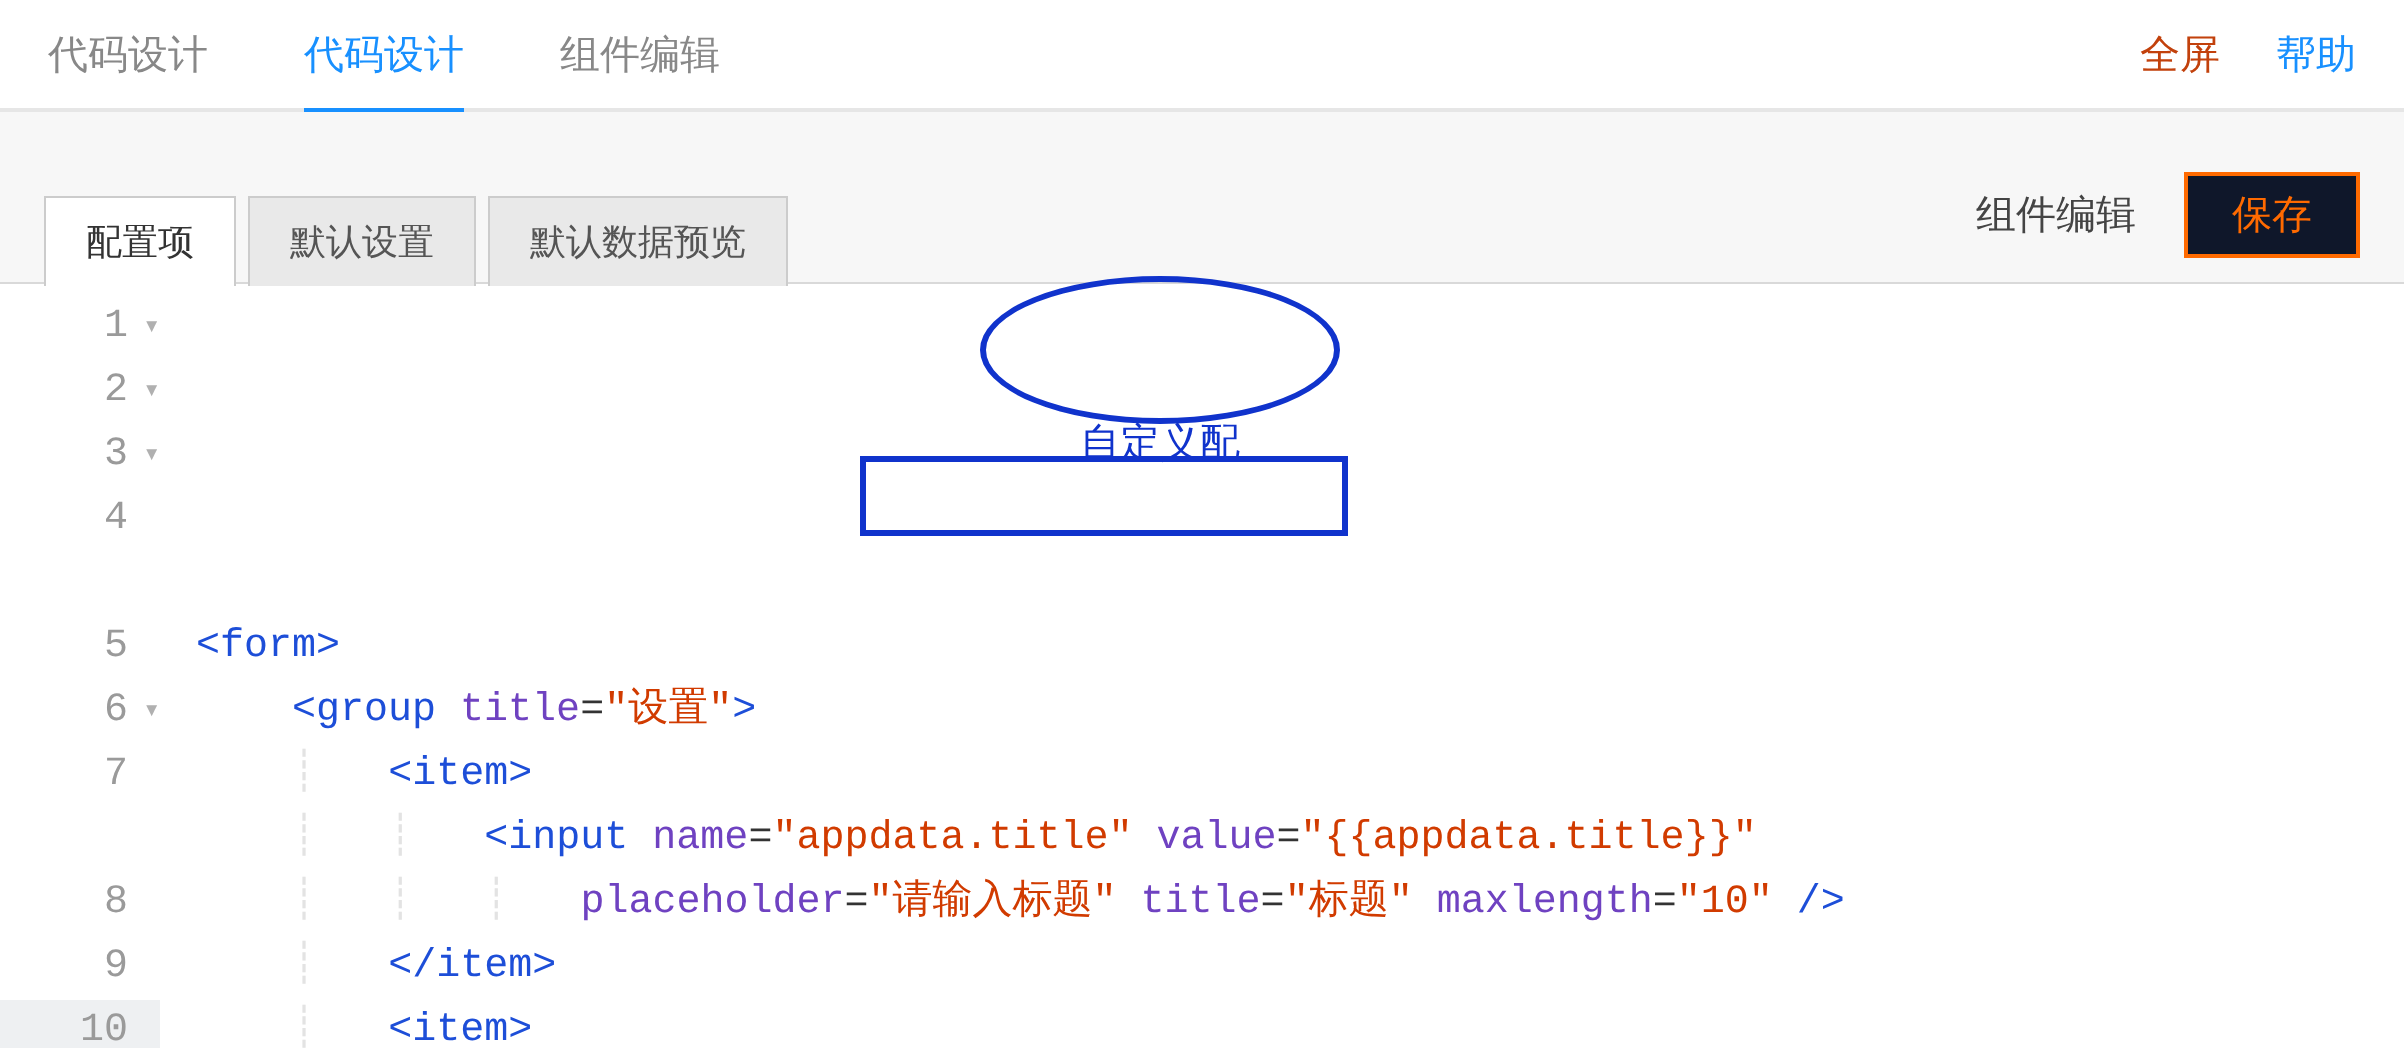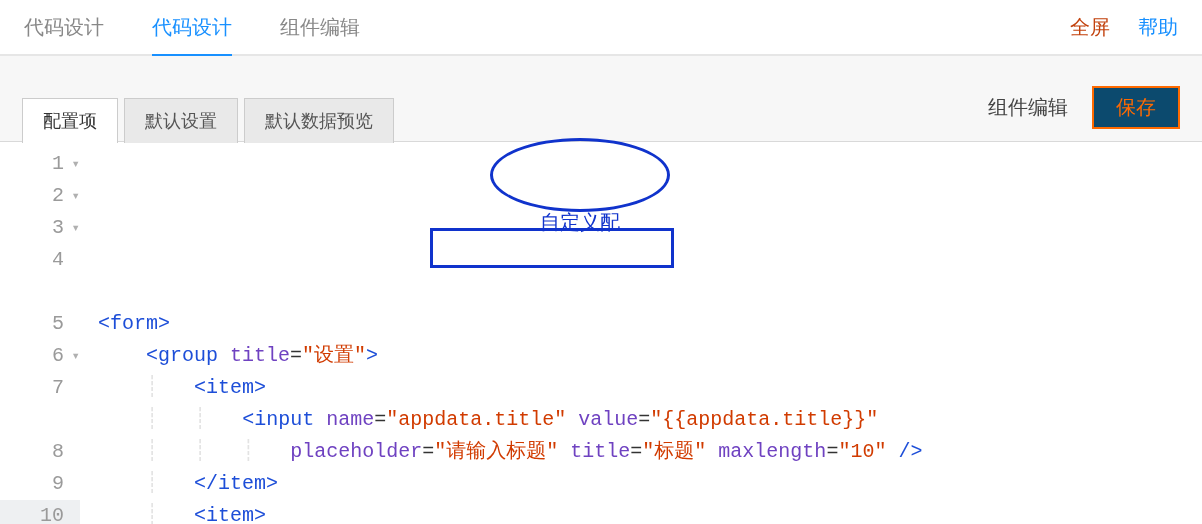--- a/index.html
+++ b/index.html
@@ -14,21 +14,21 @@
   .topnav .right { margin-left: auto; display: flex; gap: 28px; color:#1890ff; }
 
   
   .toolbar { height: 86px; background:#f7f7f7; border-bottom:1px solid #d9d9d9; display:flex; align-items:flex-end; padding: 0 22px; position:relative; }
   .tabs { display:flex; align-items:flex-end; gap:0; margin-bottom:-1px; }
   .tab { padding: 10px 20px; font-size:18px; background:#e9e9e9; border:1px solid #ccc; border-bottom:none; color:#555; cursor:pointer; position:relative; top:1px;}
   .tab.active { background:#fff; border-color:#ccc; color:#333; z-index:2;}
   .tab + .tab { margin-left: 6px; }
   .toolbar .right { margin-left:auto; display:flex; align-items:center; gap:24px; margin-bottom:12px;}
   .toolbar .textlink { font-size:20px; color:#444; cursor:pointer;}
-  .toolbar .savebtn { border:2px solid #ff6a00; color:#ff6a00; background:#0c4a6e; font-size:20px; padding:6px 22px; cursor:pointer;}
+  .toolbar .savebtn { border:2px solid #ff6a00; color:#ff6a00; background:#0f172a; font-size:20px; padding:6px 22px; cursor:pointer;}
 
   
   .editor-wrap { display:flex; height: calc(524px - 56px - 70px); font-family: Menlo, Consolas, "Courier New", monospace; font-size:20px; line-height:32px; position:relative; }
   .gutter { width:90px; text-align:right; color:#9a9a9a; padding:6px 10px 6px 0; user-select:none; background:#fff; border-right:0; }
   .gutter .ln { height:32px; display:flex; align-items:center; justify-content:flex-end; }
   .gutter .ln.last { background:#eef0f2; }
   .fold { color:#b0b0b0; font-size:14px; margin-left:2px; width:14px; display:inline-block;}
 
   .code { flex:1; padding:6px 0 6px 8px; white-space:pre; position:relative; color:#333;}
   .row { height:32px; }

